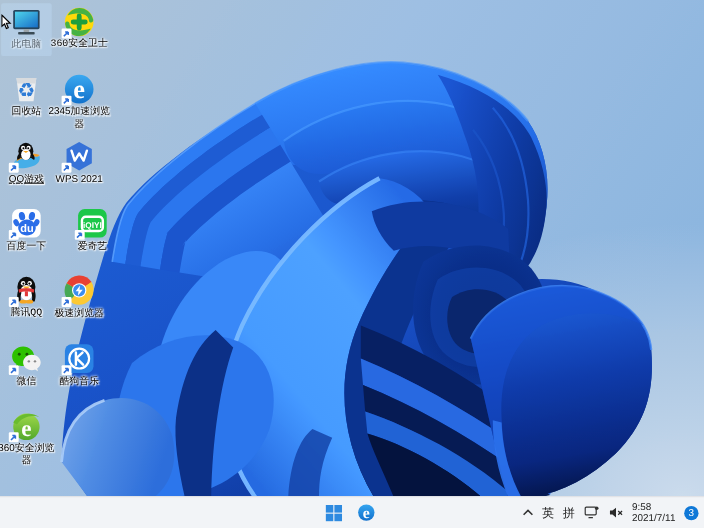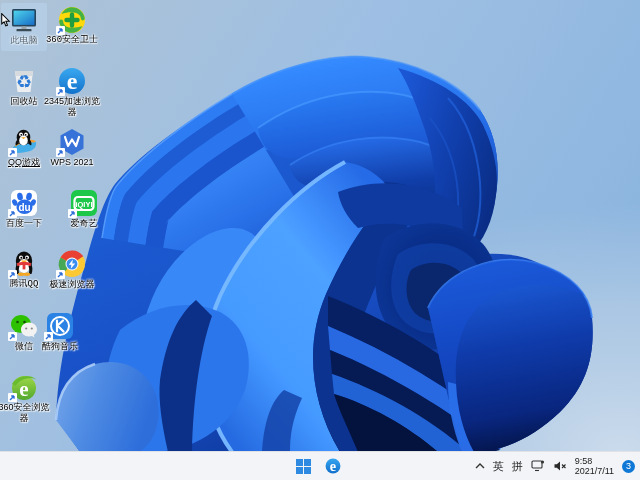--- a/index.html
+++ b/index.html
@@ -352,21 +352,21 @@
     </svg>
     <div class="sc">
           <svg width="7" height="7" viewBox="0 0 7 7">
             <path d="M1,6 L5,2 M5,2 H2.2 M5,2 V4.8" stroke="#2f6fd8" stroke-width="1.4" fill="none"></path>
           </svg>
         </div>
   </div>
   <div class="lbl">微信</div>
 </div>
 
-<div class="cell" style="left:36px;top:310px;">
+<div class="cell" style="left:48px;top:310px;">
   <div class="ic">
     <svg width="28" height="28" viewBox="0 0 28 28">
       <rect x="1" y="1" width="26" height="26" rx="6" fill="#2a82e4"></rect>
       <circle cx="14" cy="14" r="9" fill="none" stroke="#fff" stroke-width="2"></circle>
       <path d="M11,8.5 V19.5 M11,14 L17,8.5 M11.5,13.5 L17.5,19.5" stroke="#fff" stroke-width="2.2" fill="none" stroke-linecap="round"></path>
     </svg>
     <div class="sc">
           <svg width="7" height="7" viewBox="0 0 7 7">
             <path d="M1,6 L5,2 M5,2 H2.2 M5,2 V4.8" stroke="#2f6fd8" stroke-width="1.4" fill="none"></path>
           </svg>

